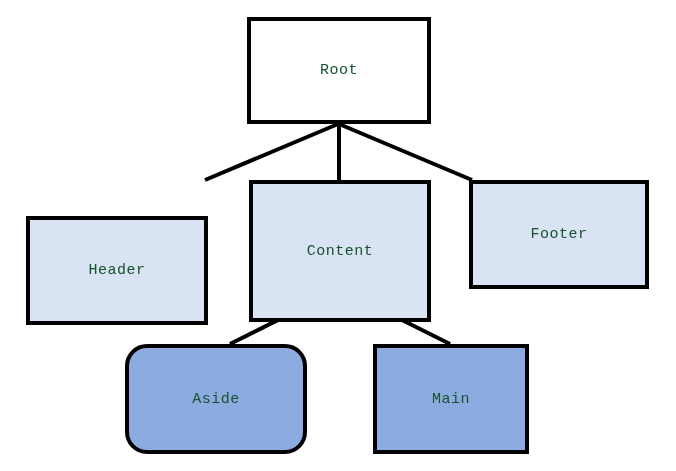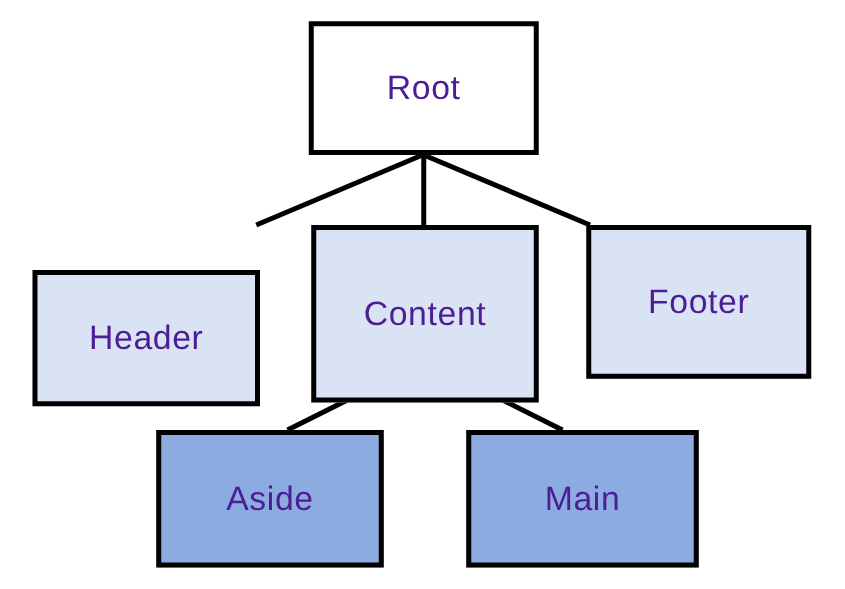--- a/index.html
+++ b/index.html
@@ -24,32 +24,32 @@
   }
   .node {
     position: absolute;
     box-sizing: border-box;
     border: 4px solid #000000;
     display: flex;
     align-items: center;
     justify-content: center;
   }
   .node-label {
-    font-family: Liberation Sans, sans-serif;
-    font-size: 27px;
-    color: #4c1d95;
+    font-family: Liberation Mono, monospace;
+    font-size: 15px;
+    color: #14532d;
     letter-spacing: 0.5px;
     line-height: 1;
     white-space: nowrap;
   }
   #node-root   { left: 247px; top: 17px;  width: 184px; height: 107px; background: #ffffff; }
   #node-header { left: 26px;  top: 180px; width: 182px; height: 109px; background: #dae3f3; }
   #node-content{ left: 249px; top: 180px; width: 182px; height: 109px; background: #dae3f3; }
   #node-footer { left: 469px; top: 180px; width: 180px; height: 109px; background: #dae3f3; }
-  #node-aside  { left: 125px; top: 344px; width: 182px; height: 110px; background: #8cabe0; }
+  #node-aside  { left: 125px; top: 344px; width: 182px; height: 110px; background: #8cabe0; border-radius: 22px; }
   #node-main   { left: 373px; top: 344px; width: 183px; height: 110px; background: #8cabe0; }
 </style>
 </head>
 <body>
 
 <div id="canvas" style="background: rgb(255, 255, 255);">
 
   <svg id="edge-layer" viewBox="0 0 676 471">
     <g id="edges-group" stroke="#000000" stroke-width="4" stroke-linecap="butt">
         <line x1="338" y1="124" x2="205" y2="180" stroke="#000000" stroke-width="4"></line>
@@ -65,25 +65,25 @@
   </div>
 
   <div class="node" id="node-header" style="left: 26px; top: 180px; width: 182px; height: 109px; background: rgb(218, 227, 243); border-color: rgb(0, 0, 0); margin-top: 36px;">
     <span class="node-label">Header</span>
   </div>
 
   <div class="node" id="node-content" style="left: 249px; top: 180px; width: 182px; height: 142px; background: rgb(218, 227, 243); border-color: rgb(0, 0, 0);">
     <span class="node-label">Content</span>
   </div>
 
-  <div class="node" id="node-footer" style="left: 469px; top: 180px; width: 180px; height: 123px; background: rgb(218, 227, 243); border-color: rgb(0, 0, 0);">
+  <div class="node" id="node-footer" style="left: 469px; top: 180px; width: 180px; height: 109px; background: rgb(218, 227, 243); border-color: rgb(0, 0, 0);">
     <span class="node-label">Footer</span>
   </div>
 
   <div class="node" id="node-aside" style="left: 125px; top: 344px; width: 182px; height: 110px; background: rgb(140, 171, 224); border-color: rgb(0, 0, 0);">
     <span class="node-label">Aside</span>
   </div>
 
-  <div class="node" id="node-main" style="left: 373px; top: 344px; width: 186px; height: 110px; background: rgb(140, 171, 224); border-color: rgb(0, 0, 0);">
+  <div class="node" id="node-main" style="left: 373px; top: 344px; width: 156px; height: 110px; background: rgb(140, 171, 224); border-color: rgb(0, 0, 0);">
     <span class="node-label">Main</span>
   </div>
 
 </div>
 
 </body></html>

